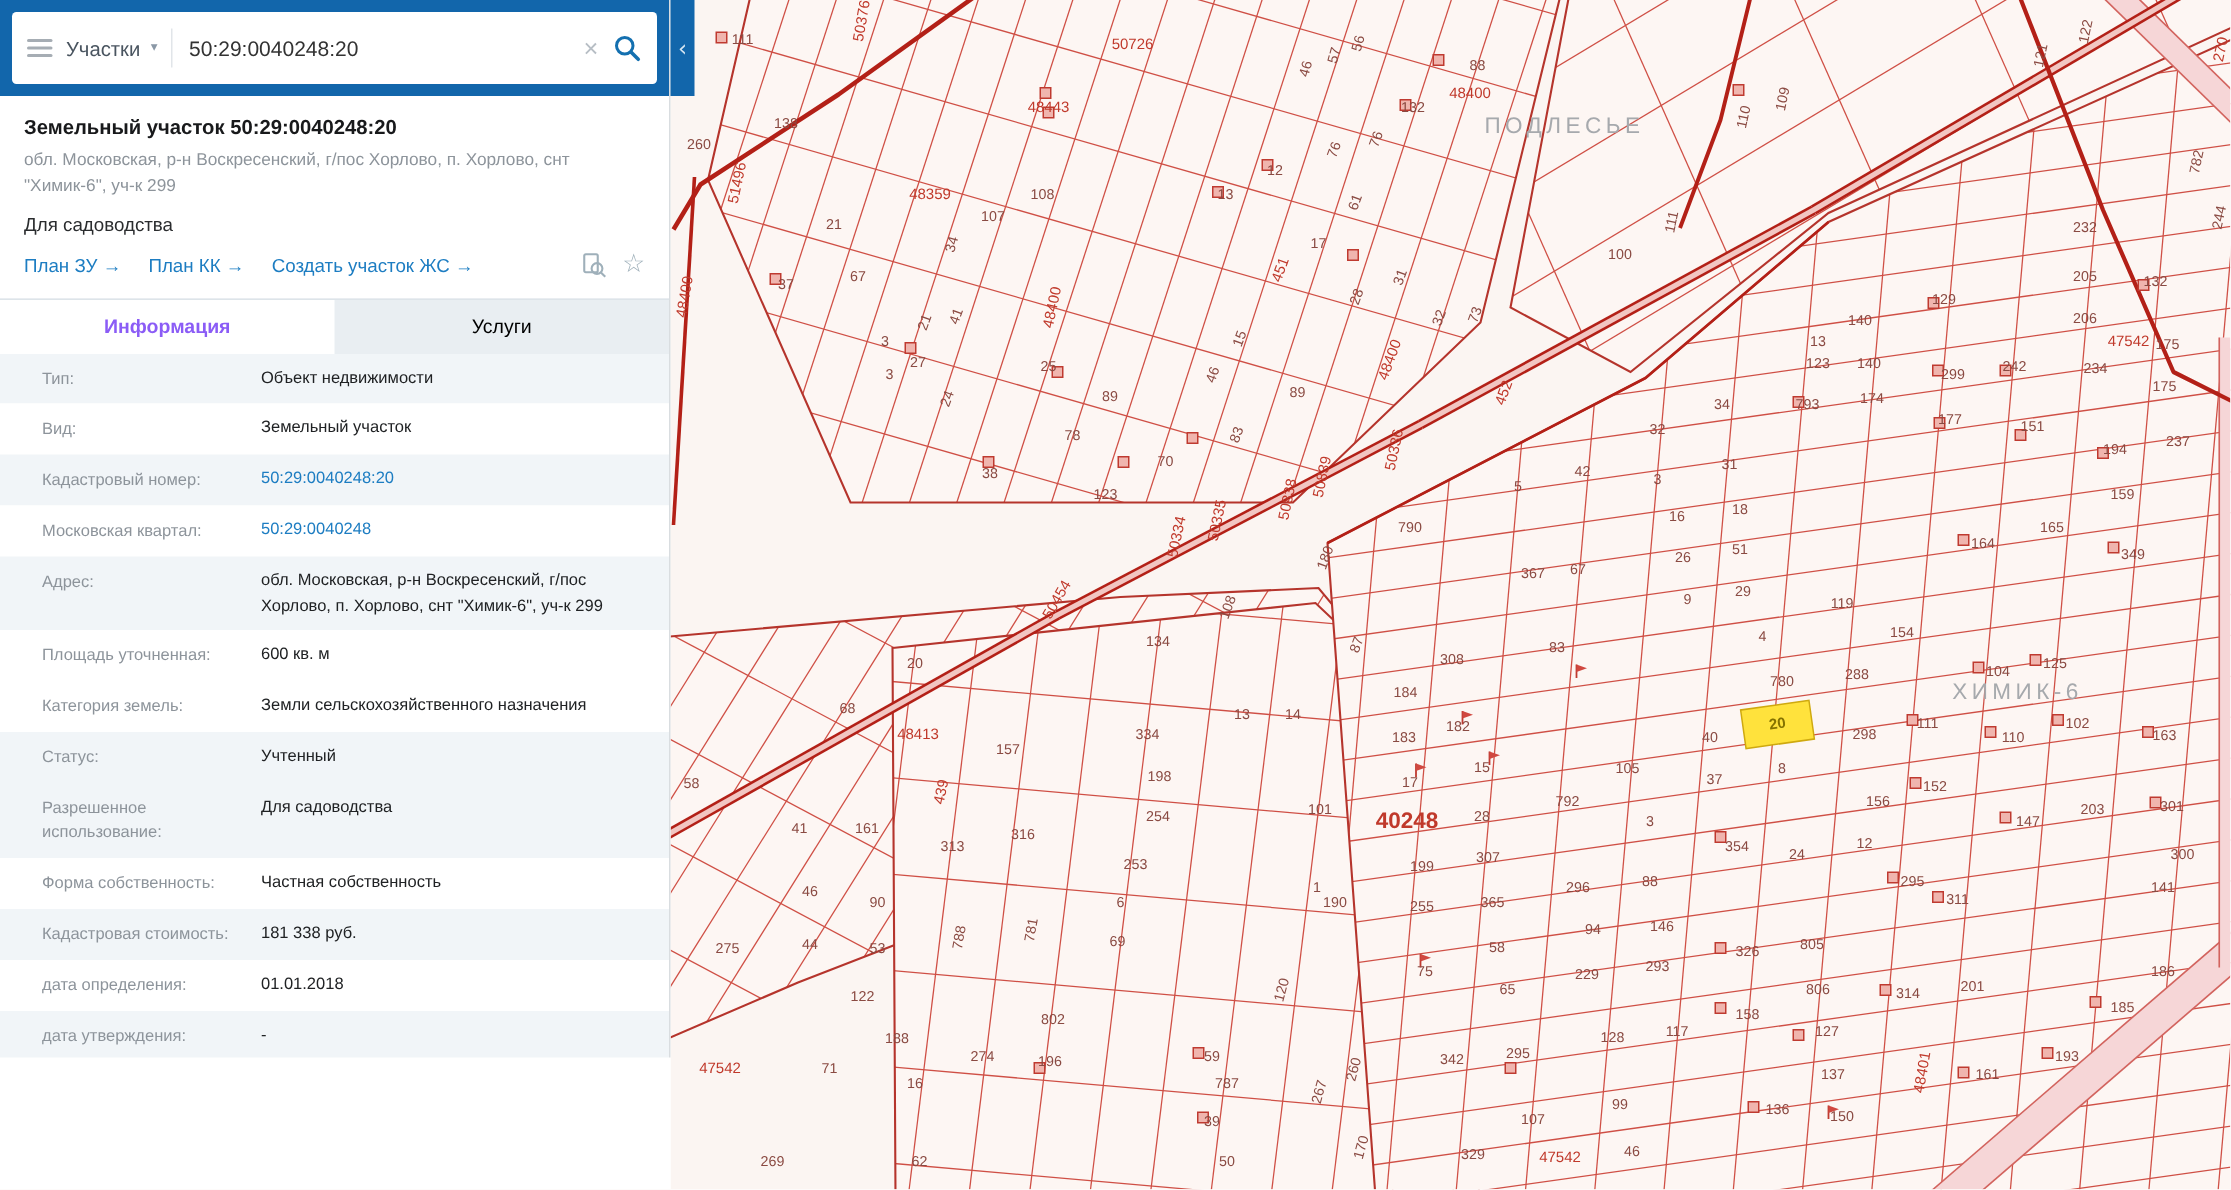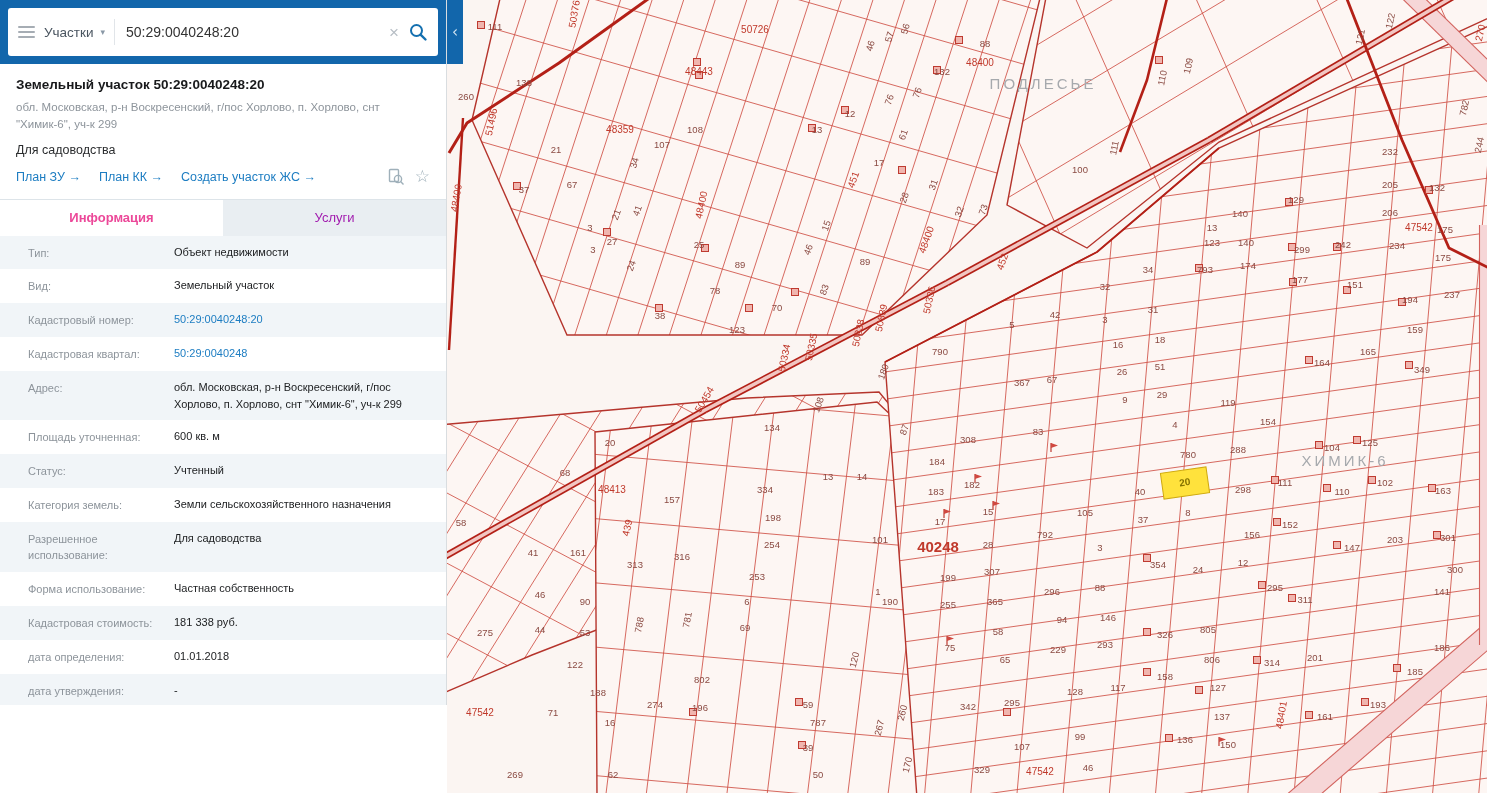--- a/index.html
+++ b/index.html
@@ -29,22 +29,22 @@
   .head{padding:13px 16px 0;}
   .title{font-size:13.5px;font-weight:bold;color:#18191b;margin:0 0 7px;}
   .subtitle{font-size:11.5px;color:#8d949b;line-height:1.5;}
   .usage{font-size:12.5px;color:#2a2c2e;margin-top:9px;}
   .links{display:flex;align-items:center;gap:18px;margin-top:11px;}
   .links a{font-size:12.5px;color:#1d7dc2;text-decoration:none;cursor:pointer;}
   .link-icons{margin-left:auto;display:flex;align-items:center;gap:10px;}
   .star{font-family:"DejaVu Sans",sans-serif;font-size:17px;line-height:1;color:#9fb0ba;cursor:pointer;}
   .tabs{display:flex;margin-top:13px;background:#e9eef2;border-top:1px solid #dde4e9;}
   .tab{flex:1;height:36px;display:flex;align-items:center;justify-content:center;font-size:13px;
-       color:#a21caf;cursor:pointer;}
-  .tab.active{background:#fff;color:#ec4899;font-weight:bold;}
+       color:#000000;cursor:pointer;}
+  .tab.active{background:#fff;color:#8b5cf6;font-weight:bold;}
   .info-rows{flex:1;}
   .info-row{display:flex;padding:8px 12px;background:#fff;}
   .info-row.alt{background:#f1f5f8;}
   .info-label{width:150px;min-width:150px;padding-left:16px;font-size:11px;color:#8d949b;
               box-sizing:border-box;line-height:1.45;padding-top:2px;}
   .info-value{flex:1;padding:0 14px 0 12px;font-size:11px;color:#202224;line-height:1.5;}
   .info-value.link{color:#1d7dc2;cursor:pointer;}
   .row-filler{background:#f1f5f8;height:20px;}
   
   .map{position:absolute;left:447px;top:0;width:1040px;height:624px;background:#fbf5f2;cursor:grab;}
@@ -111,45 +111,45 @@
           </div>
           <div class="info-row">
             <div class="info-label">Вид:</div>
             <div class="info-value">Земельный участок</div>
           </div>
           <div class="info-row alt">
             <div class="info-label">Кадастровый номер:</div>
             <div class="info-value link">50:29:0040248:20</div>
           </div>
           <div class="info-row">
-            <div class="info-label">Кадастровая квартал:</div>
+            <div class="info-label">Московская квартал:</div>
             <div class="info-value link">50:29:0040248</div>
           </div>
           <div class="info-row alt">
             <div class="info-label">Адрес:</div>
             <div class="info-value">обл. Московская, р-н Воскресенский, г/пос Хорлово, п. Хорлово, снт "Химик-6", уч-к 299</div>
           </div>
           <div class="info-row">
             <div class="info-label">Площадь уточненная:</div>
             <div class="info-value">600 кв. м</div>
           </div>
+          <div class="info-row">
+            <div class="info-label">Категория земель:</div>
+            <div class="info-value">Земли сельскохозяйственного назначения</div>
+          </div>
           <div class="info-row alt">
             <div class="info-label">Статус:</div>
             <div class="info-value">Учтенный</div>
           </div>
-          <div class="info-row">
-            <div class="info-label">Категория земель:</div>
-            <div class="info-value">Земли сельскохозяйственного назначения</div>
-          </div>
           <div class="info-row alt">
             <div class="info-label">Разрешенное использование:</div>
             <div class="info-value">Для садоводства</div>
           </div>
           <div class="info-row">
-            <div class="info-label">Форма использование:</div>
+            <div class="info-label">Форма собственность:</div>
             <div class="info-value">Частная собственность</div>
           </div>
           <div class="info-row alt">
             <div class="info-label">Кадастровая стоимость:</div>
             <div class="info-value">181 338 руб.</div>
           </div>
           <div class="info-row">
             <div class="info-label">дата определения:</div>
             <div class="info-value">01.01.2018</div>
           </div>

